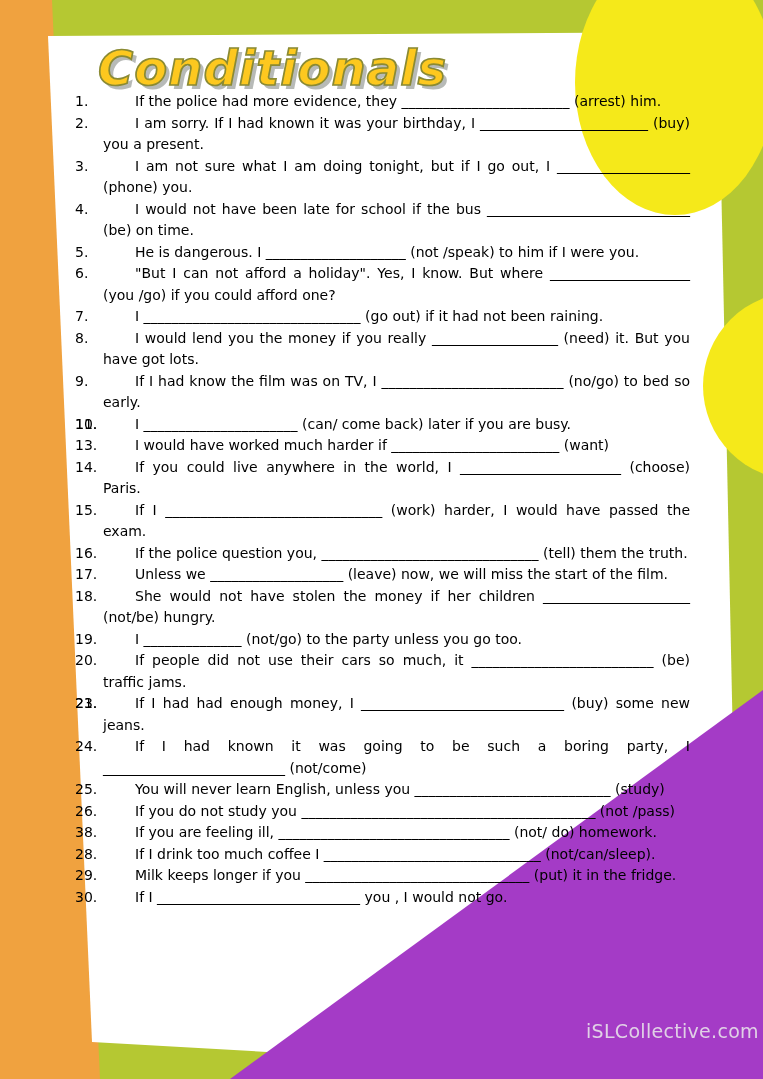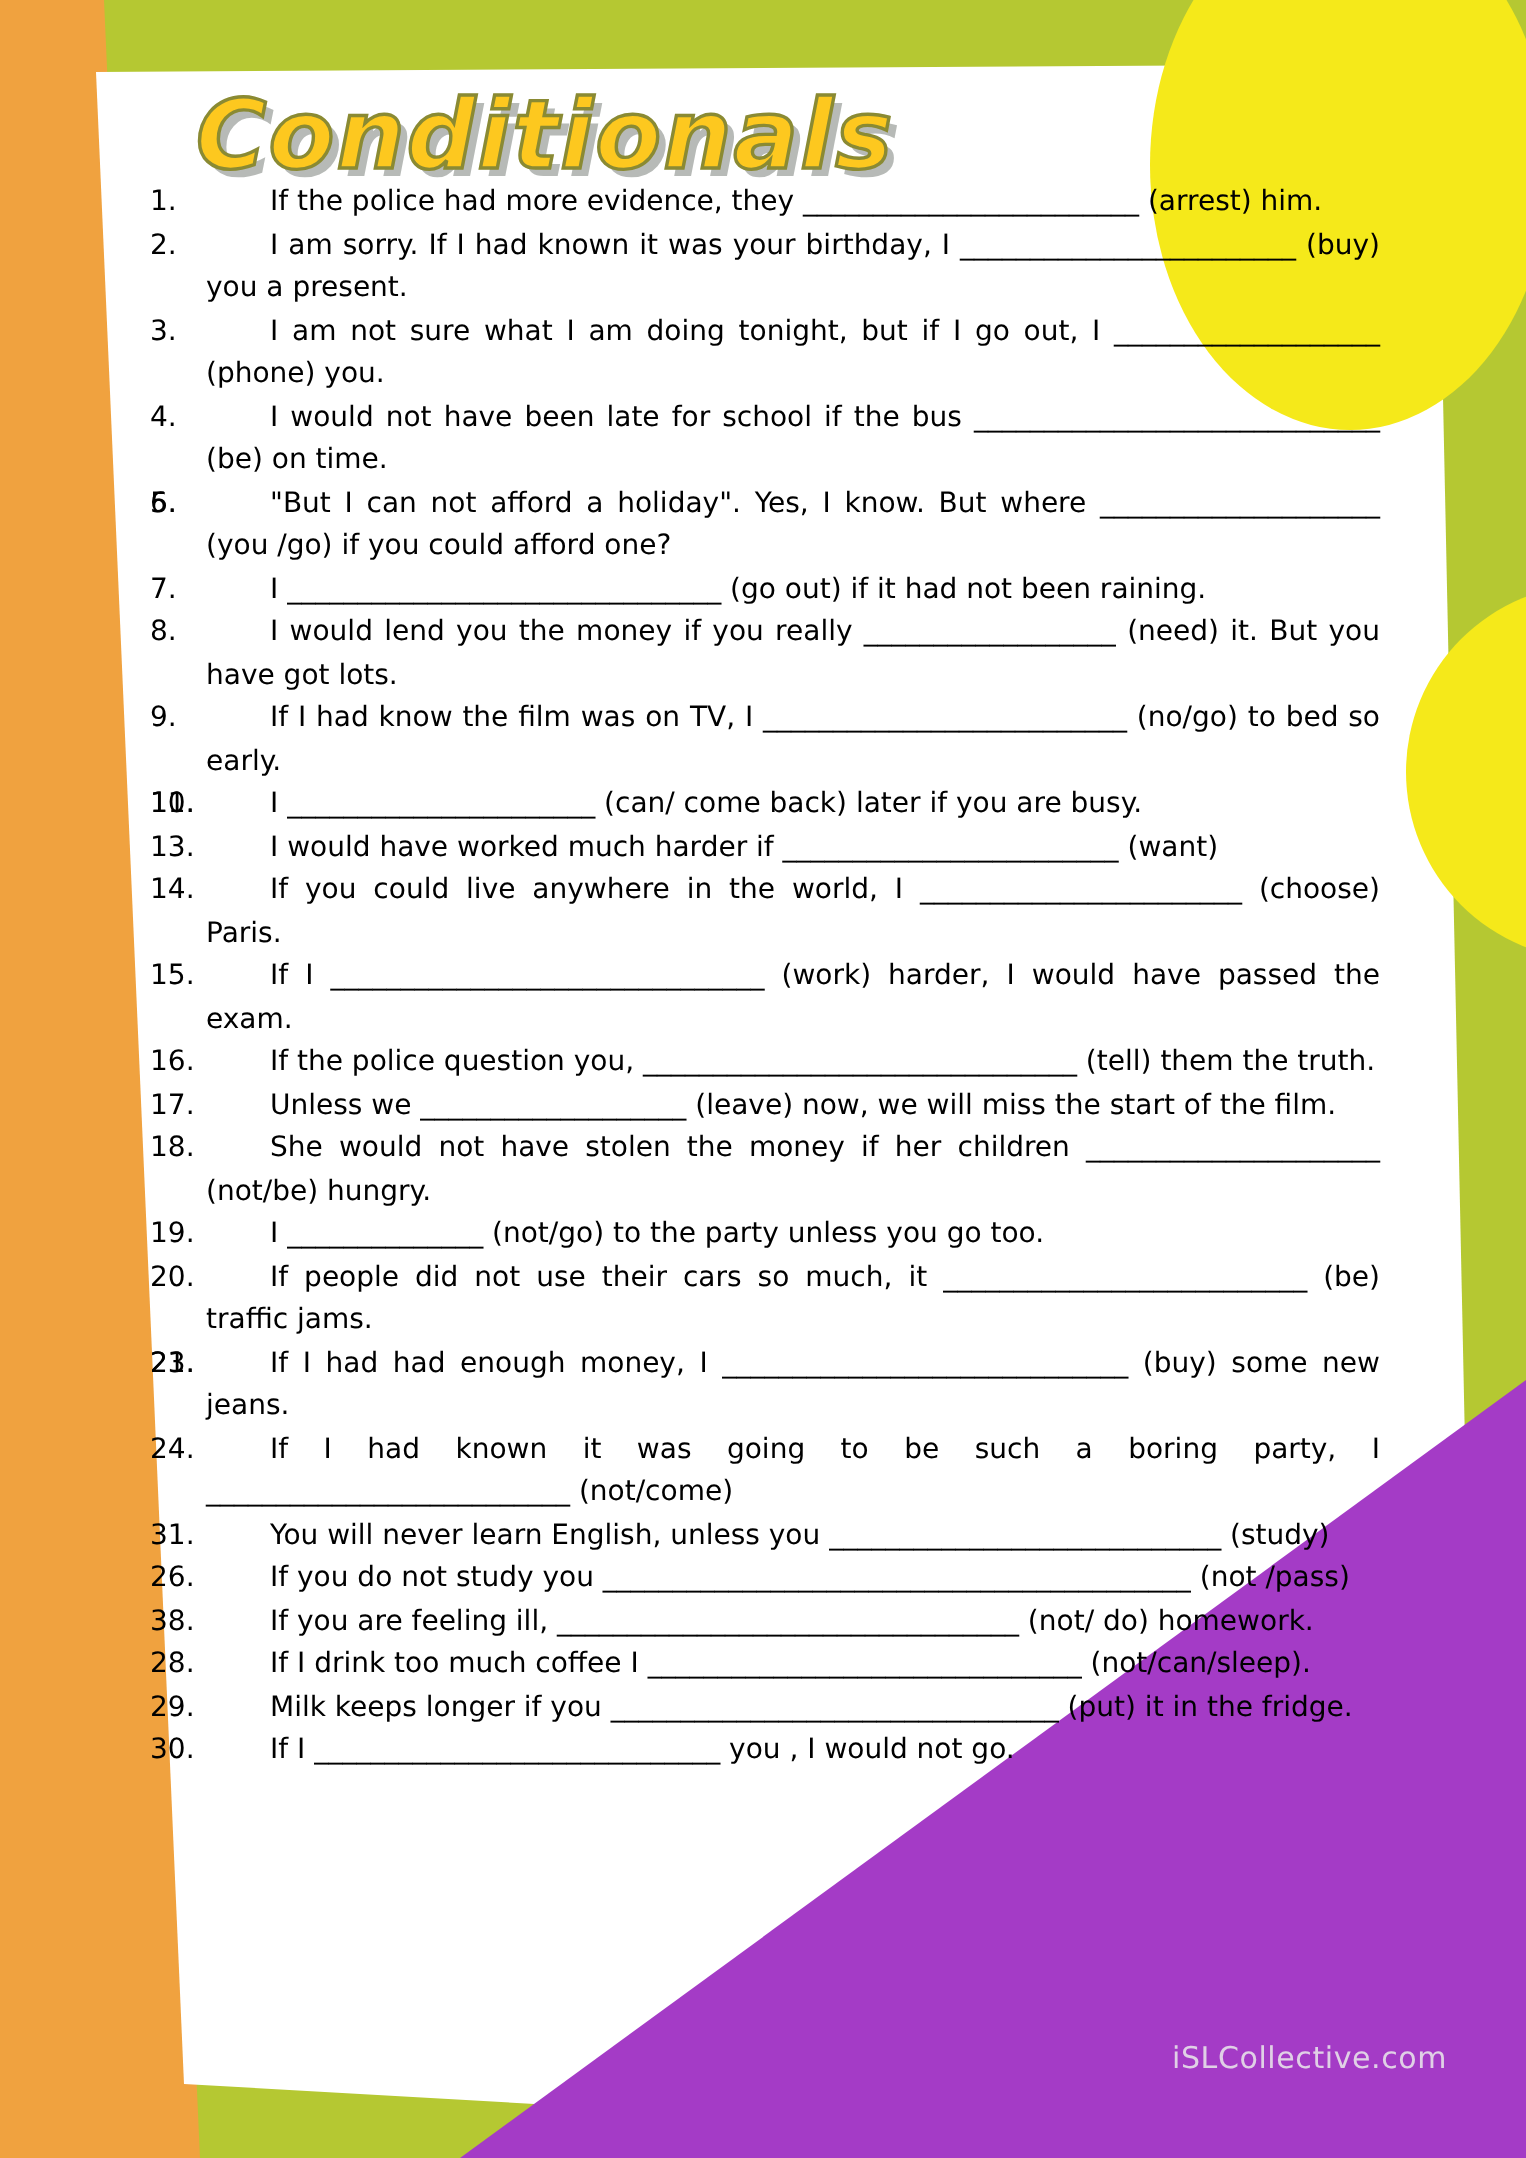--- a/index.html
+++ b/index.html
@@ -54,60 +54,60 @@
     text-indent:32px;
     text-align:justify;
   }
   .item .num{
     position:absolute;left:0;top:0;
     text-indent:0;
   }
   .watermark{
     position:absolute;left:586px;top:1020px;
     z-index:6;
-    font-size:15px;letter-spacing:.3px;
+    font-size:19px;letter-spacing:.3px;
     color:rgba(235,235,235,0.85);
   }
 </style>
 </head>
 <body>
 
 <div class="page">
   <div class="layer orange-band"></div>
   <div class="layer paper"></div>
   <div class="yellow-ellipse"></div>
   <div class="yellow-circle"></div>
   <div class="layer purple-triangle"></div>
 
   <h1 class="title">Conditionals</h1>
 
   <div class="exercise-list">
       <div class="item"><span class="num">1.</span><span class="txt">If the police had more evidence, they ________________________ (arrest) him.</span></div>
       <div class="item"><span class="num">2.</span><span class="txt">I am sorry. If I had known it was your birthday, I ________________________ (buy) you a present.</span></div>
       <div class="item"><span class="num">3.</span><span class="txt">I am not sure what I am doing tonight, but if I go out, I ___________________ (phone) you.</span></div>
       <div class="item"><span class="num">4.</span><span class="txt">I would not have been late for school if the bus _____________________________ (be) on time.</span></div>
-      <div class="item"><span class="num">5.</span></div>
+      <div class="item"><span class="num">5.</span><span class="txt">He is dangerous. I ____________________ (not /speak) to him if I were you.</span></div>
       <div class="item"><span class="num">6.</span><span class="txt">"But I can not afford a holiday". Yes, I know. But where ____________________ (you /go) if you could afford one?</span></div>
       <div class="item"><span class="num">7.</span><span class="txt">I _______________________________ (go out) if it had not been raining.</span></div>
       <div class="item"><span class="num">8.</span><span class="txt">I would lend you the money if you really __________________ (need) it. But you have got lots.</span></div>
       <div class="item"><span class="num">9.</span><span class="txt">If I had know the film was on TV, I __________________________ (no/go) to bed so early.</span></div>
       <div class="item"><span class="num">10.</span></div>
       <div class="item"><span class="num">11.</span><span class="txt">I ______________________ (can/ come back) later if you are busy.</span></div>
       <div class="item"><span class="num">13.</span><span class="txt">I would have worked much harder if ________________________ (want)</span></div>
       <div class="item"><span class="num">14.</span><span class="txt">If you could live anywhere in the world, I _______________________ (choose) Paris.</span></div>
       <div class="item"><span class="num">15.</span><span class="txt">If I _______________________________ (work) harder, I would have passed the exam.</span></div>
       <div class="item"><span class="num">16.</span><span class="txt">If the police question you, _______________________________ (tell) them the truth.</span></div>
       <div class="item"><span class="num">17.</span><span class="txt">Unless we ___________________ (leave) now, we will miss the start of the film.</span></div>
       <div class="item"><span class="num">18.</span><span class="txt">She would not have stolen the money if her children _____________________ (not/be) hungry.</span></div>
       <div class="item"><span class="num">19.</span><span class="txt">I ______________ (not/go) to the party unless you go too.</span></div>
       <div class="item"><span class="num">20.</span><span class="txt">If people did not use their cars so much, it __________________________ (be) traffic jams.</span></div>
       <div class="item"><span class="num">21.</span></div>
       <div class="item"><span class="num">23.</span><span class="txt">If I had had enough money, I _____________________________ (buy) some new jeans.</span></div>
       <div class="item"><span class="num">24.</span><span class="txt">If I had known it was going to be such a boring party, I __________________________ (not/come)</span></div>
-      <div class="item"><span class="num">31.</span><span class="txt">You will never learn English, unless you ____________________________ (study)</span></div>
+      <div class="item"><span class="num">25.</span><span class="txt">You will never learn English, unless you ____________________________ (study)</span></div>
       <div class="item"><span class="num">26.</span><span class="txt">If you do not study you __________________________________________ (not /pass)</span></div>
       <div class="item"><span class="num">38.</span><span class="txt">If you are feeling ill, _________________________________ (not/ do) homework.</span></div>
       <div class="item"><span class="num">28.</span><span class="txt">If I drink too much coffee I _______________________________ (not/can/sleep).</span></div>
       <div class="item"><span class="num">29.</span><span class="txt">Milk keeps longer if you ________________________________ (put) it in the fridge.</span></div>
       <div class="item"><span class="num">30.</span><span class="txt">If I _____________________________ you , I would not go.</span></div>
     </div>
 
   <div class="watermark">iSLCollective.com</div>
 </div>
 

